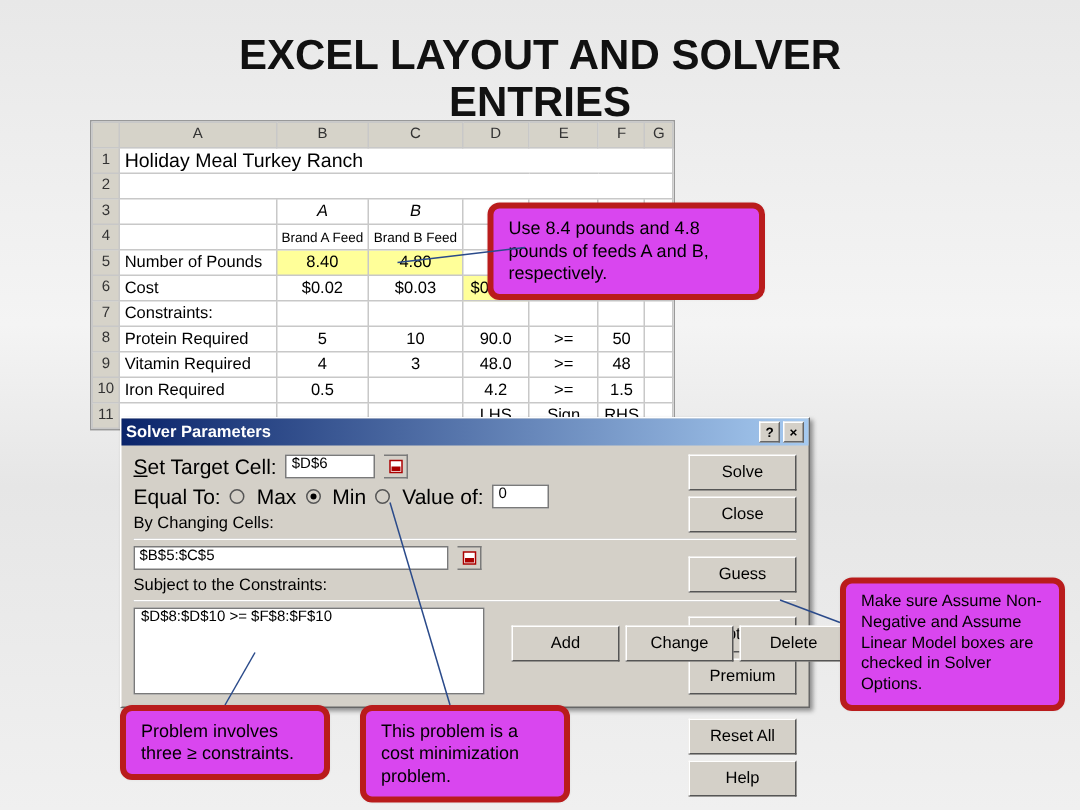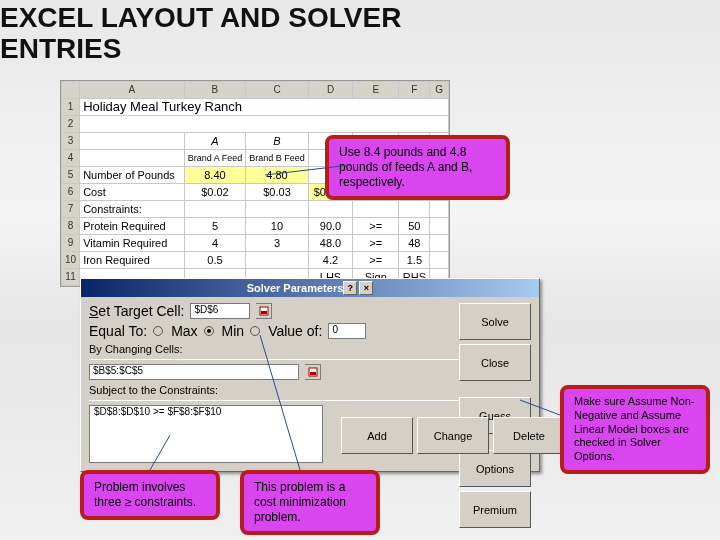--- a/index.html
+++ b/index.html
@@ -1,47 +1,47 @@
 <!DOCTYPE html>
 <html><head>
 <meta charset="utf-8">
 <style>
   *{box-sizing:border-box;margin:0;padding:0;font-family:Arial,Helvetica,sans-serif}
   body{width:720px;height:540px;background:linear-gradient(180deg,#e8e8e8 0%,#f4f4f4 40%,#e6e6e6 60%,#f0f0f0 100%);overflow:hidden;position:relative}
-  .title{font-family:"Times New Roman",serif;font-weight:bold;font-size:28px;text-align:left;color:#111;padding:3px 0 2px;line-height:1.1}
+  .title{font-family:"Times New Roman",serif;font-weight:bold;font-size:28px;text-align:center;color:#111;padding:22px 0 2px;line-height:1.1}
   .title span{display:block}
   .sheet-wrap{position:absolute;left:60px;top:80px;width:390px;background:#fff;border:1px solid #999;font-size:11px}
   .sheet{border-collapse:collapse;width:100%}
   .sheet th,.sheet td{border:1px solid #c8c8c8;height:16px;line-height:16px;padding:0 3px;white-space:nowrap}
   .sheet thead th{background:#d6d3c9;color:#333;font-weight:normal;font-size:10px;text-align:center}
   .sheet td.rowhdr{background:#d6d3c9;color:#333;text-align:center;width:18px;font-size:10px}
   .sheet td{background:#fff}
   .sheet td.bold{font-weight:normal}
   .sheet td.c{text-align:center}
   .hdr1{font-size:13px}
 
   .solver{position:absolute;left:80px;top:278px;width:460px;background:#d4d0c8;border:1px solid #666;border-top:1px solid #fff;border-left:1px solid #fff;box-shadow:2px 2px 3px rgba(0,0,0,.4);font-size:11px;color:#000}
-  .solver .tbar{background:linear-gradient(90deg,#0a246a,#a6caf0);height:18px;display:flex;align-items:center;justify-content:center;padding:0 3px}
+  .solver .tbar{background:linear-gradient(90deg,#0a246a,#a6caf0);height:18px;display:flex;align-items:center;justify-content:space-between;padding:0 3px}
   .solver .tbar span:first-child{color:#fff;font-weight:bold;font-size:11px}
   .tbar-btns{display:flex;gap:2px}
   .tbar-btn{width:14px;height:14px;background:#d4d0c8;border:1px solid #fff;border-right-color:#666;border-bottom-color:#666;font-size:9px;display:flex;align-items:center;justify-content:center;color:#000;font-weight:bold}
   .solver-body{padding:6px 8px 8px;position:relative}
   .row{display:flex;align-items:center;gap:6px;margin-bottom:4px}
   .lbl{font-size:14px}
   .inp{background:#fff;border:1px solid #7a7a7a;height:16px;padding:0 3px;font-size:10px;flex:0 0 auto}
   .w60{width:60px}.w38{width:38px}.w210{width:210px}
   .ref{width:16px;height:16px;border:1px solid #7a7a7a;border-left:0;background:#d4d0c8;display:flex;align-items:center;justify-content:center}
   .ref svg{width:10px;height:10px}
   .radio{width:10px;height:10px;border:1px solid #555;border-radius:50%;display:inline-flex;align-items:center;justify-content:center;margin-right:2px}
   .radio.on::after{content:"";width:4px;height:4px;border-radius:50%;background:#000}
   .grp-label{font-size:11px;margin:4px 0 2px}
   .list{background:#fff;border:1px solid #7a7a7a;height:58px;width:234px;padding:0 4px;font-size:10px;overflow:hidden}
   .btncol{position:absolute;right:8px;top:6px;display:flex;flex-direction:column;gap:4px}
   .btncol2{position:absolute;left:260px;top:120px;display:flex;flex-direction:row;gap:4px}
-  .w95btn{width:72px;height:37px;background:#d4d0c8;border:1px solid #fff;border-right-color:#555;border-bottom-color:#555;font-size:11px;display:flex;align-items:center;justify-content:center;cursor:pointer}
+  .w95btn{width:72px;height:24px;background:#d4d0c8;border:1px solid #fff;border-right-color:#555;border-bottom-color:#555;font-size:11px;display:flex;align-items:center;justify-content:center;cursor:pointer}
   .hr{height:1px;background:#888;border-bottom:1px solid #fff;margin:4px 0}
 
   .callout{position:absolute;background:#d946ef;border:4px solid #b91c1c;border-radius:8px;padding:6px 10px;font-size:12px;line-height:1.25;box-shadow:0 0 0 1px rgba(0,0,0,.02);max-width:190px}
   .callout.small{font-size:11px}
   .co1{left:325px;top:135px;width:185px}
   .co2{left:560px;top:385px;width:150px}
   .co3{left:80px;top:470px;width:140px}
   .co4{left:240px;top:470px;width:140px}
   svg.leader{position:absolute;pointer-events:none}
   .und{text-decoration:underline}

